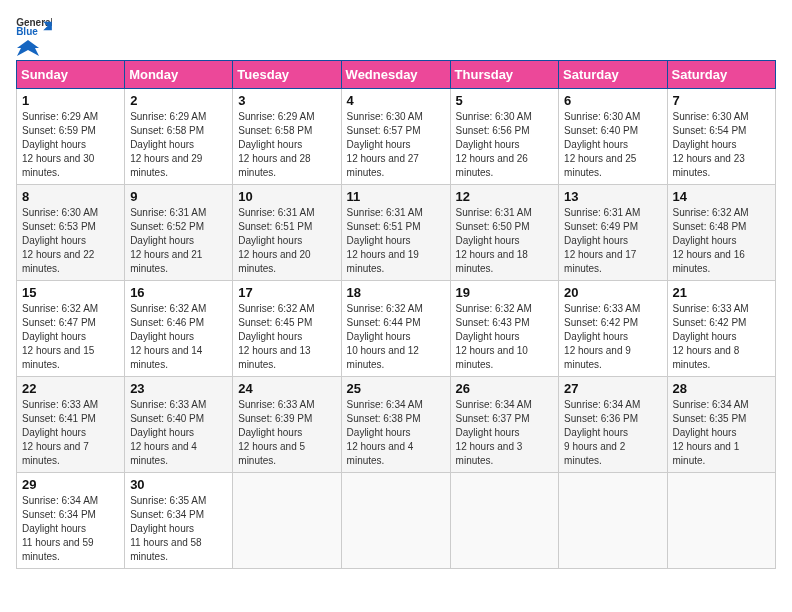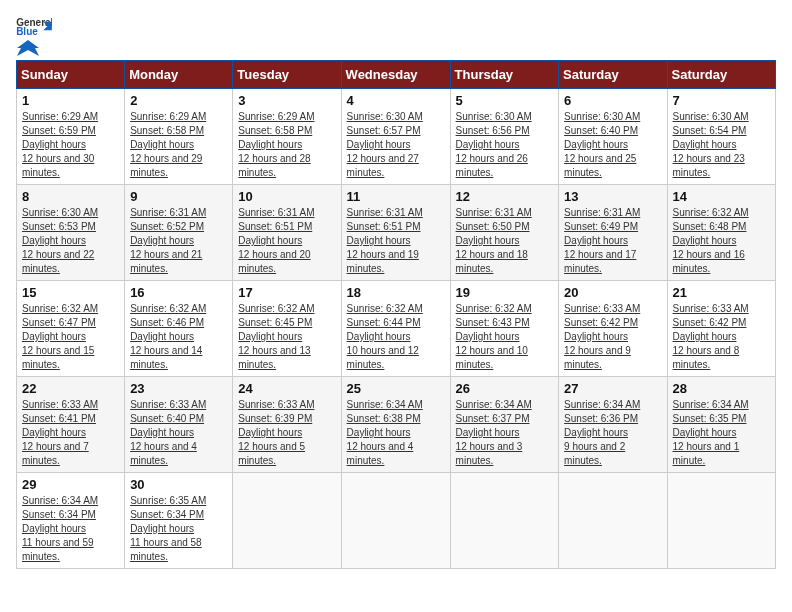--- a/index.html
+++ b/index.html
@@ -38,21 +38,21 @@
       font-size: 14px;
       color: #333;
       margin-top: 2px;
     }
     .calendar {
       width: 100%;
       border-collapse: collapse;
       margin-top: 8px;
     }
     .calendar th {
-      background: #7f1d1d;
+      background: #ec4899;
       color: #fff;
       font-size: 13px;
       font-weight: bold;
       padding: 6px 4px;
       text-align: left;
       border: 1px solid #1050a0;
     }
     .calendar td {
       border: 1px solid #ccc;
       vertical-align: top;
@@ -69,21 +69,20 @@
     .day-num {
       font-size: 13px;
       font-weight: bold;
       color: #111;
       display: block;
       margin-bottom: 2px;
     }
     .cell-content {
       font-size: 10px;
       line-height: 1.4;
-      text-decoration: underline;
     }
     .empty-cell {
       background: #f9f9f9 !important;
     }
   </style>
 </head>
 <body>
 
 <div class="header-area">
   <div class="logo">

